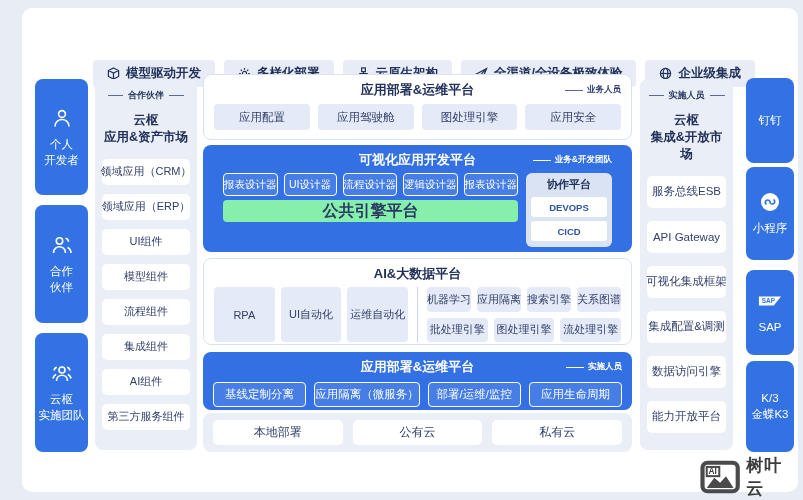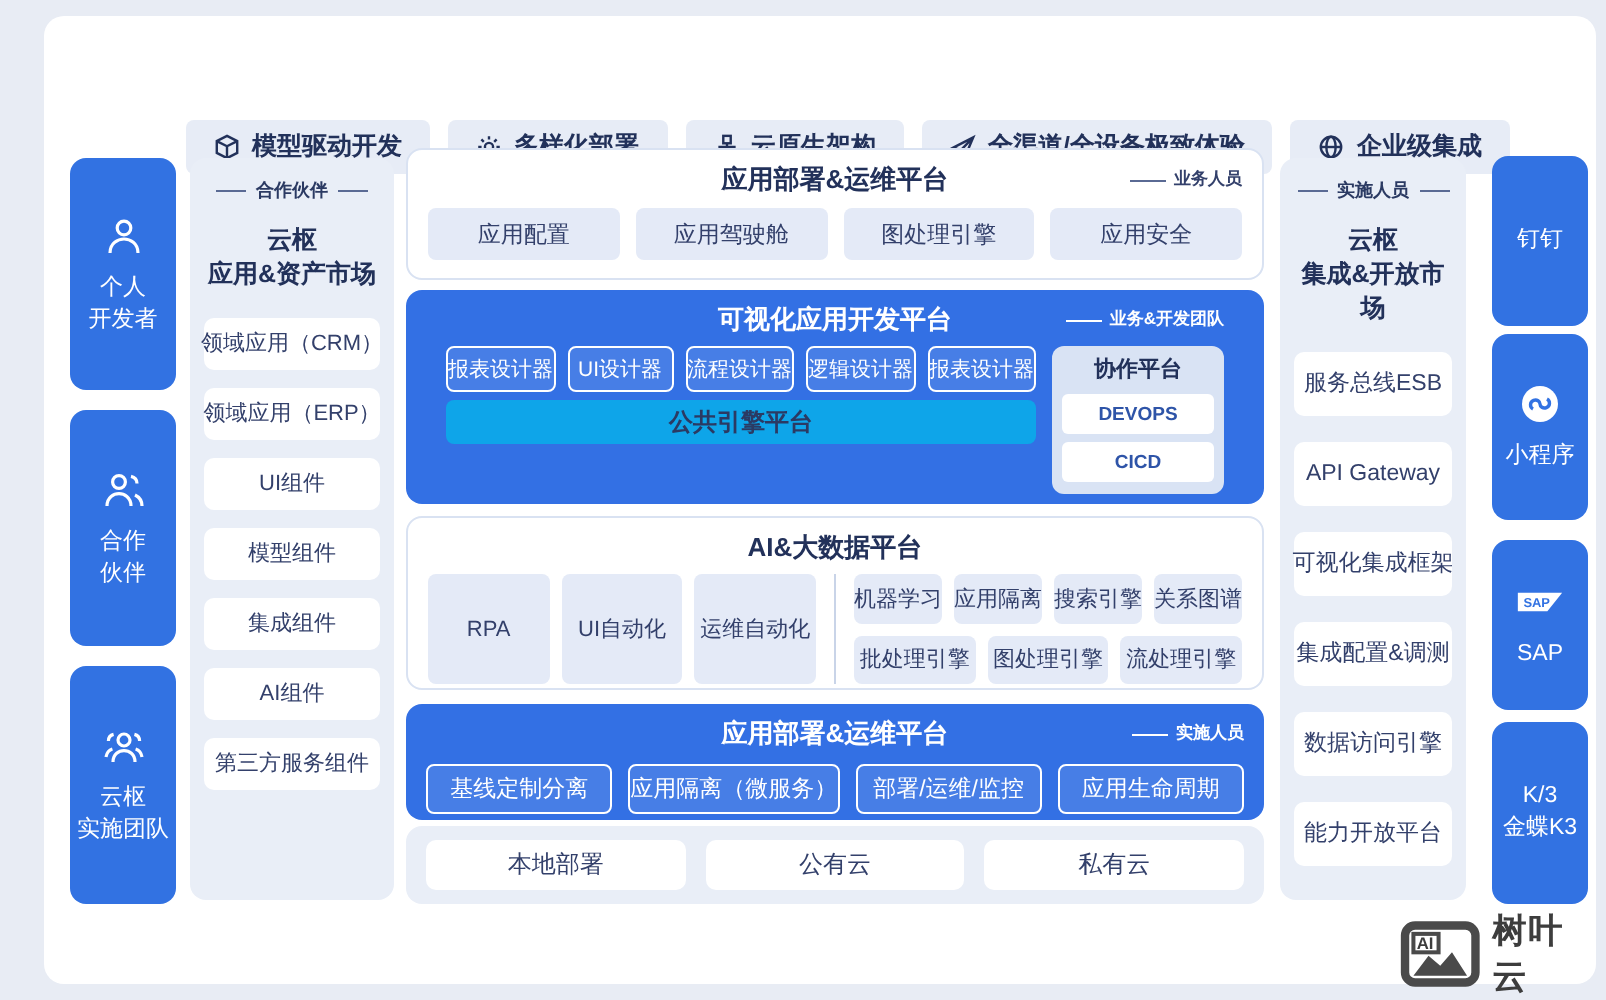--- a/index.html
+++ b/index.html
@@ -95,22 +95,22 @@
     font-size:11px; cursor:pointer; white-space:nowrap;
   }
   .row { display:flex; gap:8px; }
   .p-a .row { margin-top:5px; }
   .p-a .chip { flex:1; height:26px; }
   
   .p-b-body { display:flex; gap:8px; margin-top:4px; height:74px; }
   .p-b-left { flex:1; display:flex; flex-direction:column; gap:4px; }
   .p-b-left .row { gap:6px; }
   .p-b-left .bchip { flex:1; height:23px; font-size:10.5px; }
-  .bar { background:#0ea5e9; border-radius:4px; height:22px; display:flex; align-items:center;
-         justify-content:center; font-size:12px; font-weight:bold; color:#2b3a63; cursor:pointer; }
+  .bar { background:#86efac; border-radius:4px; height:22px; display:flex; align-items:center;
+         justify-content:center; font-size:16px; font-weight:bold; color:#2b3a63; cursor:pointer; }
   .collab { width:86px; background:#d9e3f4; border-radius:6px; padding:3px 5px;
             display:flex; flex-direction:column; gap:4px; }
   .collab-title { text-align:center; font-size:11px; font-weight:bold; color:#22315a; height:17px;
                   display:flex; align-items:center; justify-content:center; }
   .collab .wchip { height:20px; font-size:9.5px; font-weight:bold; color:#2e54a8; border-radius:3px; }
   
   .p-c-body { display:flex; margin-top:4px; height:55px; }
   .ai-group { display:flex; flex-direction:column; gap:6px; }
   .ai-g1 { width:196px; }
   .ai-g2 { flex:1; }
@@ -207,20 +207,21 @@
     <div class="col-tag">合作伙伴</div>
     <div class="col-title">
       <div>云枢</div>
         <div>应用&amp;资产市场</div>
     </div>
     <div class="col-items">
       <div class="wchip">领域应用（CRM）</div>
       <div class="wchip">领域应用（ERP）</div>
       <div class="wchip">UI组件</div>
       <div class="wchip">模型组件</div>
+      <div class="wchip">流程组件</div>
       <div class="wchip">集成组件</div>
       <div class="wchip">AI组件</div>
       <div class="wchip">第三方服务组件</div>
     </div>
   </div>
 
   <div class="center">
 
     <div class="panel panel-line p-a">
       <div class="p-head">

